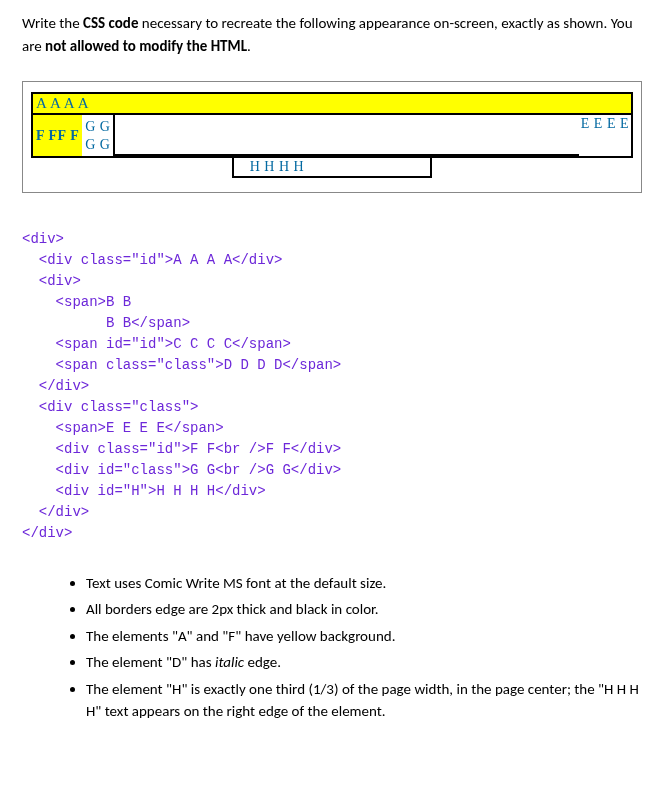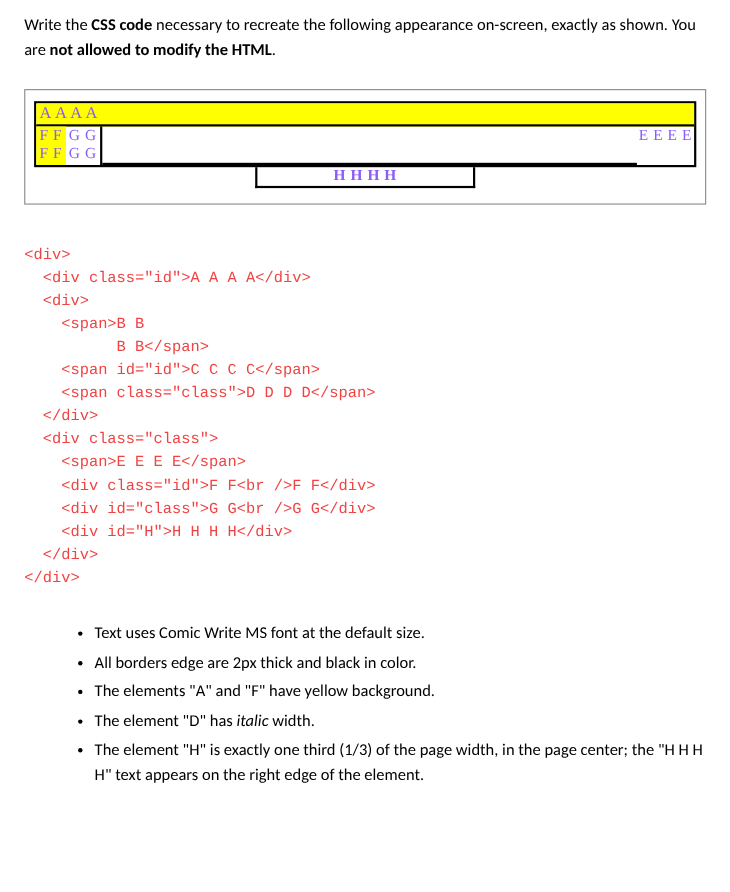--- a/index.html
+++ b/index.html
@@ -23,21 +23,21 @@
   
   .figure-frame {
     border: 1px solid #888;
     padding: 10px 8px 14px 8px;
     margin-bottom: 36px;
   }
   .mock {
     font-family: "Comic Sans MS", "Comic Sans", cursive;
     font-size: 14px;
     line-height: 1.25;
-    color: #8b5cf6;
+    color: #0369a1;
     letter-spacing: 0.5px;
   }
   .mock .outer {
     border: 2px solid #000;
   }
   .mock .row-a {
     background: #ffff00;
     border-bottom: 2px solid #000;
     padding: 0 3px;
     font-size: 15px;
@@ -60,25 +60,26 @@
     align-items: stretch;
   }
   .mock .row3 .col-ffgg {
     flex: 0 0 auto;
     border-right: 2px solid #000;
     display: flex;
     flex-direction: row;
   }
   .mock .ff {
     background: #ffff00;
-    padding: 0 3px;
+    padding: 12px 3px;
     white-space: pre;
     display: flex;
-    flex-direction: column;
+    flex-direction: row;
     justify-content: center;
+    font-weight: bold;
   }
   .mock .gg {
     padding: 0 3px;
     white-space: pre;
     display: flex;
     flex-direction: column;
     justify-content: center;
   }
   .mock .mid-border {
     flex: 1;
@@ -95,32 +96,31 @@
 
   .mock .row4 {
     display: flex;
     justify-content: center;
   }
   .mock .row4 .hbox {
     width: 33.333%;
     border-left: 2px solid #000;
     border-right: 2px solid #000;
     border-bottom: 2px solid #000;
-    text-align: center;
-    padding: 0 5px;
+    text-align: left;
+    padding: 0 16px;
     box-sizing: border-box;
     white-space: pre;
-    font-weight: bold;
   }
 
   
   pre.codeblock {
     font-family: Consolas, "Courier New", monospace;
     font-size: 14px;
-    color: #ef4444;
+    color: #6d28d9;
     line-height: 1.5;
     white-space: pre;
     margin: 0 0 28px 0;
   }
 
   
   ul.notes {
     margin: 0;
     padding: 0 0 0 64px;
   }
@@ -176,15 +176,15 @@
     &lt;div class="id"&gt;F F&lt;br /&gt;F F&lt;/div&gt;
     &lt;div id="class"&gt;G G&lt;br /&gt;G G&lt;/div&gt;
     &lt;div id="H"&gt;H H H H&lt;/div&gt;
   &lt;/div&gt;
 &lt;/div&gt;</pre>
 
 <ul class="notes">
   <li>Text uses Comic Write MS font at the default size.</li>
   <li>All borders edge are 2px thick and black in color.</li>
   <li>The elements "A" and "F" have yellow background.</li>
-  <li><span>The element "D" has </span><i>italic</i><span> width.</span></li>
+  <li><span>The element "D" has </span><i>italic</i><span> edge.</span></li>
   <li>The element "H" is exactly one third (1/3) of the page width, in the page center; the "H H H H" text appears on the right edge of the element.</li>
 </ul>
 
 </body></html>

